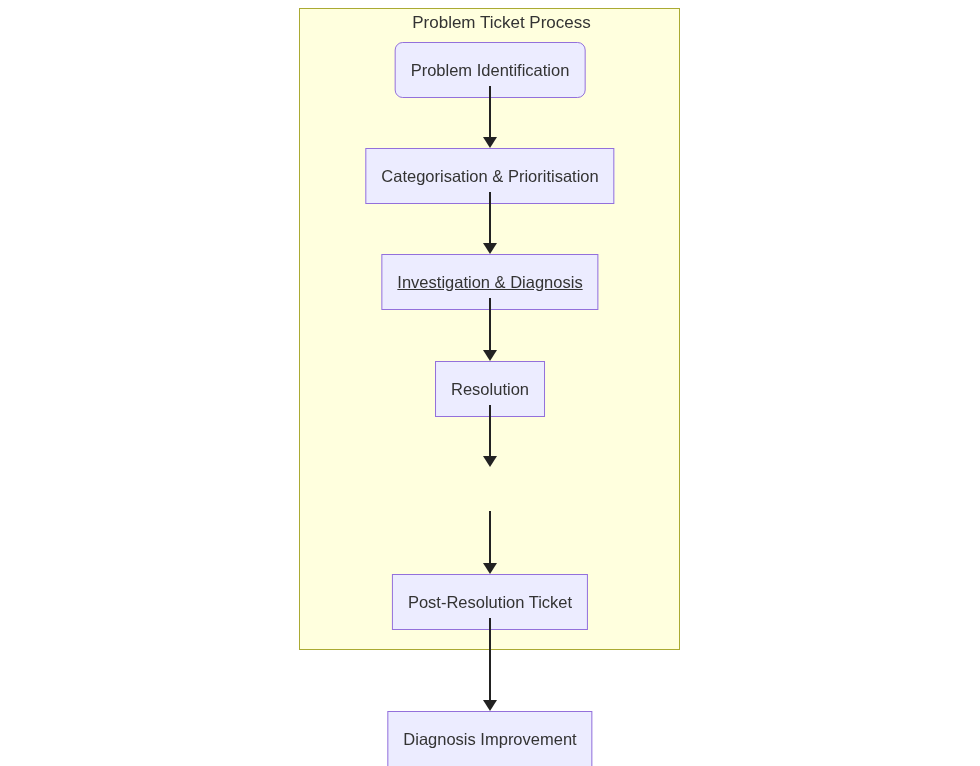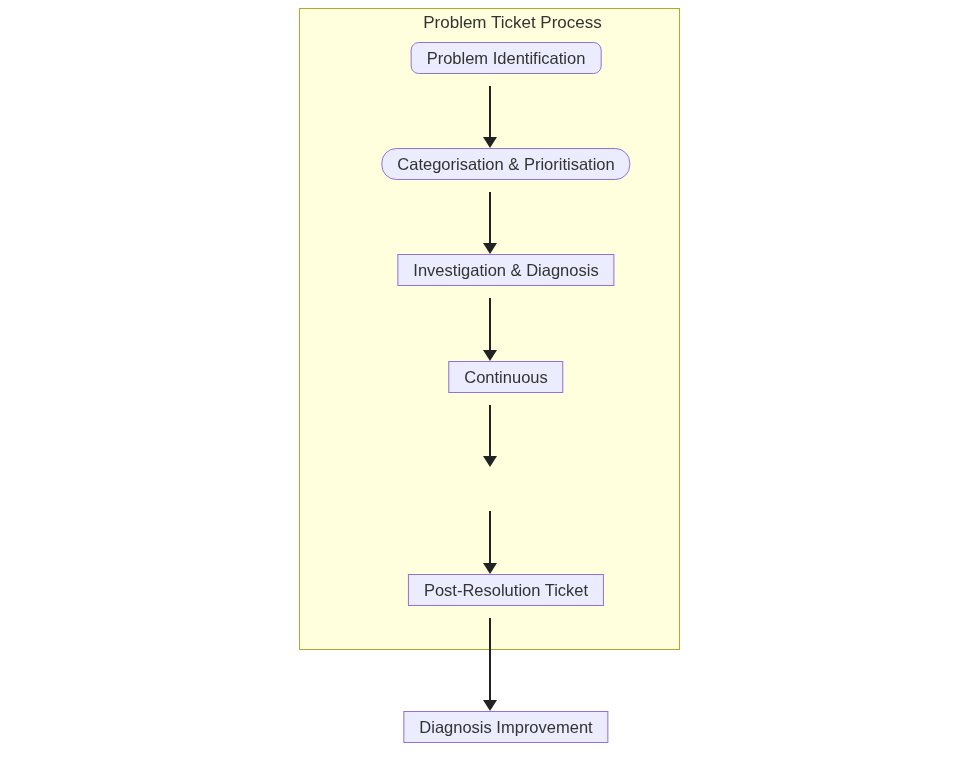--- a/index.html
+++ b/index.html
@@ -26,47 +26,47 @@
     position: absolute;
     left: 299px;
     top: 8px;
     width: 381px;
     height: 642px;
     background: var(--subgraph-fill);
     border: 1px solid var(--subgraph-border);
   }
   .subgraph-title {
     position: absolute;
-    left: 314px;
+    left: 303px;
     top: 13px;
     width: 381px;
     text-align: center;
     font-size: 17px;
     color: var(--text-color);
     padding-left: 16px;
   }
   .node {
     position: absolute;
-    left: 506px;
+    left: 490px;
     transform: translateX(-50%);
-    height: 32px;
+    height: 56px;
     display: flex;
     align-items: center;
     justify-content: center;
     padding: 0 15px;
     white-space: nowrap;
     background: var(--node-fill);
     border: 1px solid var(--node-border);
     color: var(--text-color);
     font-size: 16.5px;
   }
   .node.rounded { border-radius: 8px; }
   .n1 { top: 42px; }
-  .n2 { top: 148px; border-radius: 15px; }
-  .n3 { top: 254px; }
+  .n2 { top: 148px; }
+  .n3 { top: 254px; text-decoration: underline; }
   .n4 { top: 361px; }
   .n5 { top: 467px; }
   .n6 { top: 574px; }
   .n7 { top: 711px; }
   .edge {
     position: absolute;
     left: 483px;
     width: 14px;
     display: flex;
     flex-direction: column;
@@ -113,21 +113,21 @@
     <div class="edge-head"></div>
   </div>
 
   <div class="node n3">Investigation &amp; Diagnosis</div>
 
   <div class="edge e3">
     <div class="edge-line"></div>
     <div class="edge-head"></div>
   </div>
 
-  <div class="node n4">Continuous</div>
+  <div class="node n4">Resolution</div>
 
   <div class="edge e4">
     <div class="edge-line"></div>
     <div class="edge-head"></div>
   </div>
 
 
   <div class="edge e5">
     <div class="edge-line"></div>
     <div class="edge-head"></div>

